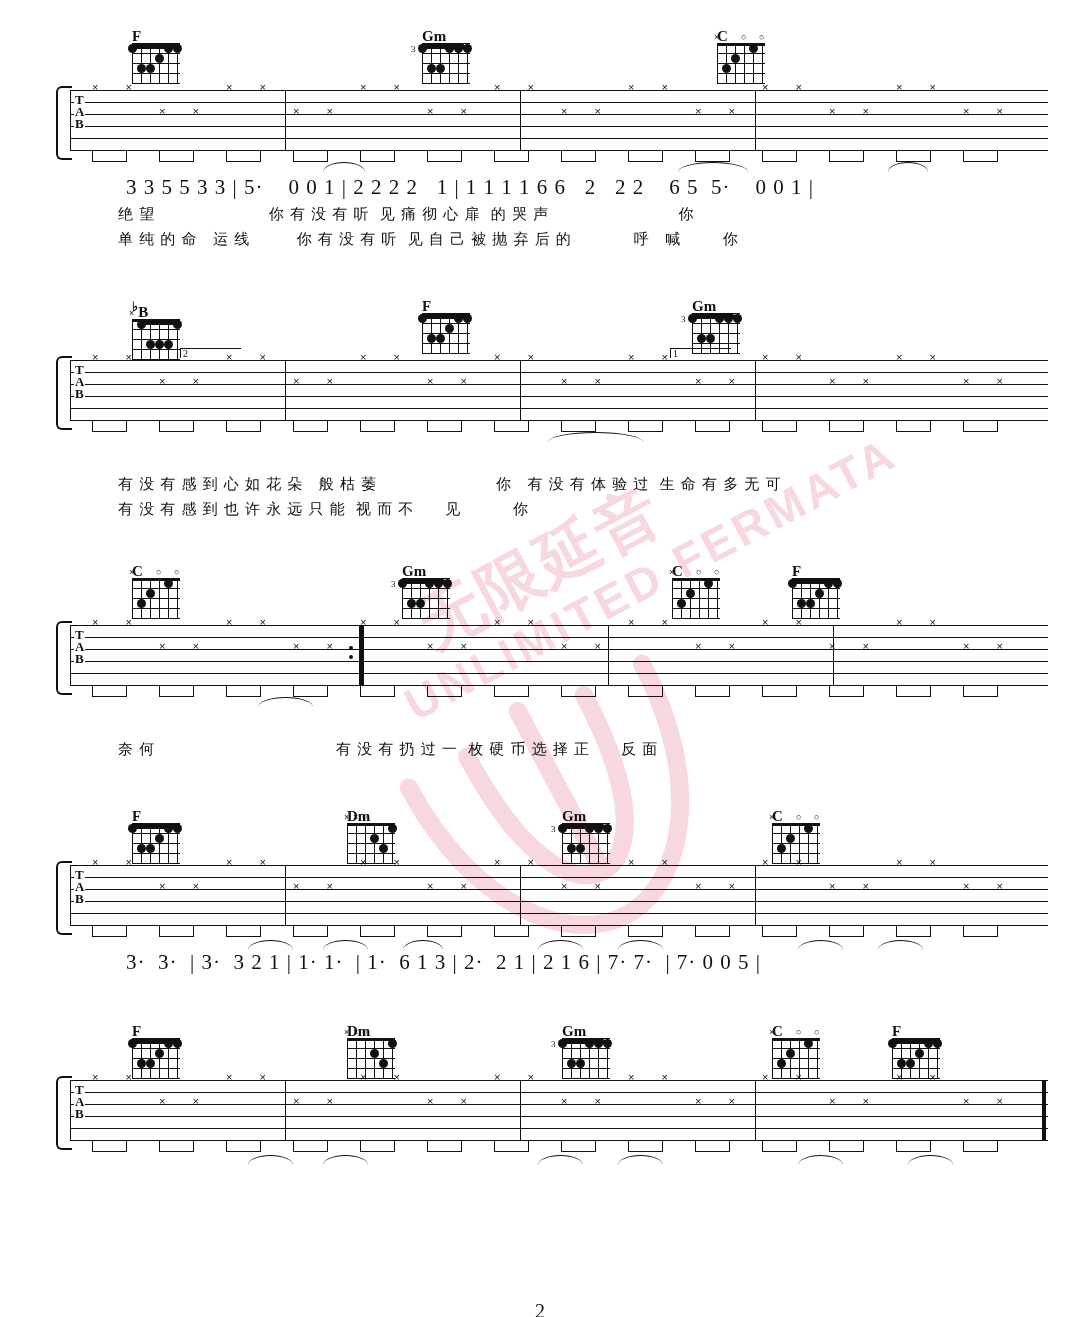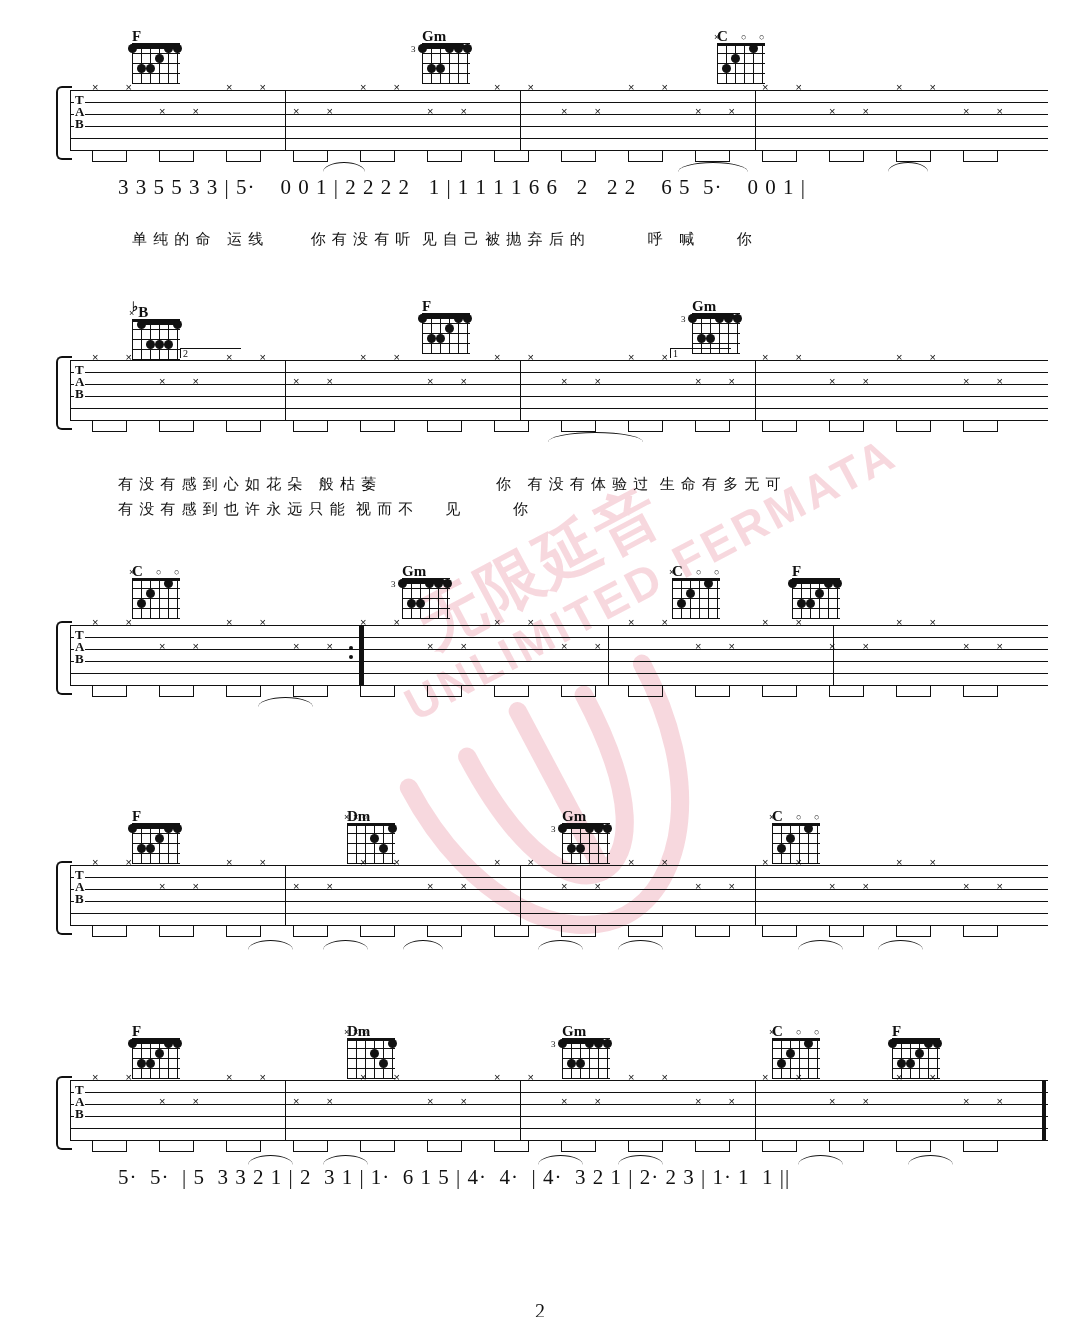--- a/index.html
+++ b/index.html
@@ -60,21 +60,21 @@
   .tabletter{
     position:absolute;left:4px;font-family:"Liberation Serif",serif;font-weight:bold;
     font-size:13px;line-height:12px;background:#fff;padding:0 1px;
   }
   .stem{position:absolute;width:1px;background:#111;}
   .beam{position:absolute;height:1px;background:#111;}
   .xmark{position:absolute;font-size:11px;line-height:11px;font-family:"Liberation Sans",sans-serif;}
 
   
   .notes{
-    position:absolute;left:118px;right:30px;
+    position:absolute;left:126px;right:30px;
     font-family:"Liberation Serif",serif;font-size:21px;letter-spacing:1px;
     white-space:pre;
   }
   .lyric{
     position:absolute;left:118px;right:30px;
     font-family:"Liberation Sans",sans-serif;font-size:15px;letter-spacing:1px;
     white-space:pre;
   }
   .slur{position:absolute;border-top:1.3px solid #111;border-radius:50%/100% 100% 0 0;height:9px;}
   .repeat-dots{position:absolute;}
@@ -259,21 +259,22 @@
             <div class="xmark" style="left: 859.5px; top: -8px;">×</div>
             <div class="stem" style="left: 859.5px; top: 61px; height: 11px;"></div>
             <div class="xmark" style="left: 893px; top: 16px;">×</div>
             <div class="stem" style="left: 893px; top: 61px; height: 11px;"></div>
             <div class="beam" style="left: 893px; top: 71px; width: 33.5px;"></div>
             <div class="xmark" style="left: 926.5px; top: 16px;">×</div>
             <div class="stem" style="left: 926.5px; top: 61px; height: 11px;"></div>
           </div>
         </div>
         <div class="notes" style="top: 145px;">3 3 5 5 3 3 | 5·    0 0 1 | 2 2 2 2   1 | 1 1 1 1 6 6   2   2 2    6 5  5·    0 0 1 |</div>
-        <div class="lyric" style="top: 200px; margin-left: 14px;">单 纯 的 命   运 线         你 有 没 有 听  见 自 己 被 抛 弃 后 的            呼   喊        你</div>
+        <div class="lyric" style="top: 175px;">绝 望                      你 有 没 有 听  见 痛 彻 心 扉  的 哭 声                         你</div>
+        <div class="lyric" style="top: 200px;">单 纯 的 命   运 线         你 有 没 有 听  见 自 己 被 抛 弃 后 的            呼   喊        你</div>
         <div class="slur" style="left: 323px; top: 132px; width: 42px;"></div>
         <div class="slur" style="left: 678px; top: 132px; width: 70px;"></div>
         <div class="slur" style="left: 888px; top: 132px; width: 40px;"></div>
       </div>
       <div class="system" style="top: 300px; height: 215px;">
         <div class="chords-row" style="top: 0px;">
           <div class="chord" style="left: 130px;">
             <div class="cname"><span class="flat">♭</span>B</div>
             <div class="grid">
               <div class="nut"></div>
@@ -618,20 +619,21 @@
             <div class="beam" style="left: 826px; top: 71px; width: 33.5px;"></div>
             <div class="xmark" style="left: 859.5px; top: -8px;">×</div>
             <div class="stem" style="left: 859.5px; top: 61px; height: 11px;"></div>
             <div class="xmark" style="left: 893px; top: 16px;">×</div>
             <div class="stem" style="left: 893px; top: 61px; height: 11px;"></div>
             <div class="beam" style="left: 893px; top: 71px; width: 33.5px;"></div>
             <div class="xmark" style="left: 926.5px; top: 16px;">×</div>
             <div class="stem" style="left: 926.5px; top: 61px; height: 11px;"></div>
           </div>
         </div>
+        <div class="lyric" style="top: 175px;">奈 何                                   有 没 有 扔 过 一  枚 硬 币 选 择 正      反 面</div>
         <div class="repeat-dots" style="left: 349px; top: 76px;">
           <i></i>
           <i></i>
         </div>
         <div class="slur" style="left: 258px; top: 132px; width: 55px;"></div>
       </div>
       <div class="system" style="top: 810px; height: 200px;">
         <div class="chords-row" style="top: 0px;">
           <div class="chord" style="left: 130px;">
             <div class="cname">F</div>
@@ -806,20 +808,21 @@
             <div class="beam" style="left: 826px; top: 71px; width: 33.5px;"></div>
             <div class="xmark" style="left: 859.5px; top: -8px;">×</div>
             <div class="stem" style="left: 859.5px; top: 61px; height: 11px;"></div>
             <div class="xmark" style="left: 893px; top: 16px;">×</div>
             <div class="stem" style="left: 893px; top: 61px; height: 11px;"></div>
             <div class="beam" style="left: 893px; top: 71px; width: 33.5px;"></div>
             <div class="xmark" style="left: 926.5px; top: 16px;">×</div>
             <div class="stem" style="left: 926.5px; top: 61px; height: 11px;"></div>
           </div>
         </div>
+        <div class="notes" style="top: 140px;">3·  3·  | 3·  3 2 1 | 1· 1·  | 1·  6 1 3 | 2·  2 1 | 2 1 6 | 7· 7·  | 7· 0 0 5 |</div>
         <div class="slur" style="left: 248px; top: 130px; width: 45px;"></div>
         <div class="slur" style="left: 323px; top: 130px; width: 45px;"></div>
         <div class="slur" style="left: 403px; top: 130px; width: 40px;"></div>
         <div class="slur" style="left: 538px; top: 130px; width: 45px;"></div>
         <div class="slur" style="left: 618px; top: 130px; width: 45px;"></div>
         <div class="slur" style="left: 798px; top: 130px; width: 45px;"></div>
         <div class="slur" style="left: 878px; top: 130px; width: 45px;"></div>
       </div>
       <div class="system" style="top: 1025px; height: 200px;">
         <div class="chords-row" style="top: 0px;">
@@ -1020,21 +1023,20 @@
             <div class="beam" style="left: 826px; top: 71px; width: 33.5px;"></div>
             <div class="xmark" style="left: 859.5px; top: -8px;">×</div>
             <div class="stem" style="left: 859.5px; top: 61px; height: 11px;"></div>
             <div class="xmark" style="left: 893px; top: 16px;">×</div>
             <div class="stem" style="left: 893px; top: 61px; height: 11px;"></div>
             <div class="beam" style="left: 893px; top: 71px; width: 33.5px;"></div>
             <div class="xmark" style="left: 926.5px; top: 16px;">×</div>
             <div class="stem" style="left: 926.5px; top: 61px; height: 11px;"></div>
           </div>
         </div>
-        <div class="notes" style="top: 140px;">5·  5·  | 5  3 3 2 1 | 2  3 1 | 1·  6 1 5 | 4·  4·  | 4·  3 2 1 | 2· 2 3 | 1· 1  1 ||</div>
         <div class="slur" style="left: 248px; top: 130px; width: 45px;"></div>
         <div class="slur" style="left: 323px; top: 130px; width: 45px;"></div>
         <div class="slur" style="left: 538px; top: 130px; width: 45px;"></div>
         <div class="slur" style="left: 618px; top: 130px; width: 45px;"></div>
         <div class="slur" style="left: 798px; top: 130px; width: 45px;"></div>
         <div class="slur" style="left: 908px; top: 130px; width: 45px;"></div>
       </div>
     </div>
 
   <div class="pageno" style="top:1300px;">2</div>

